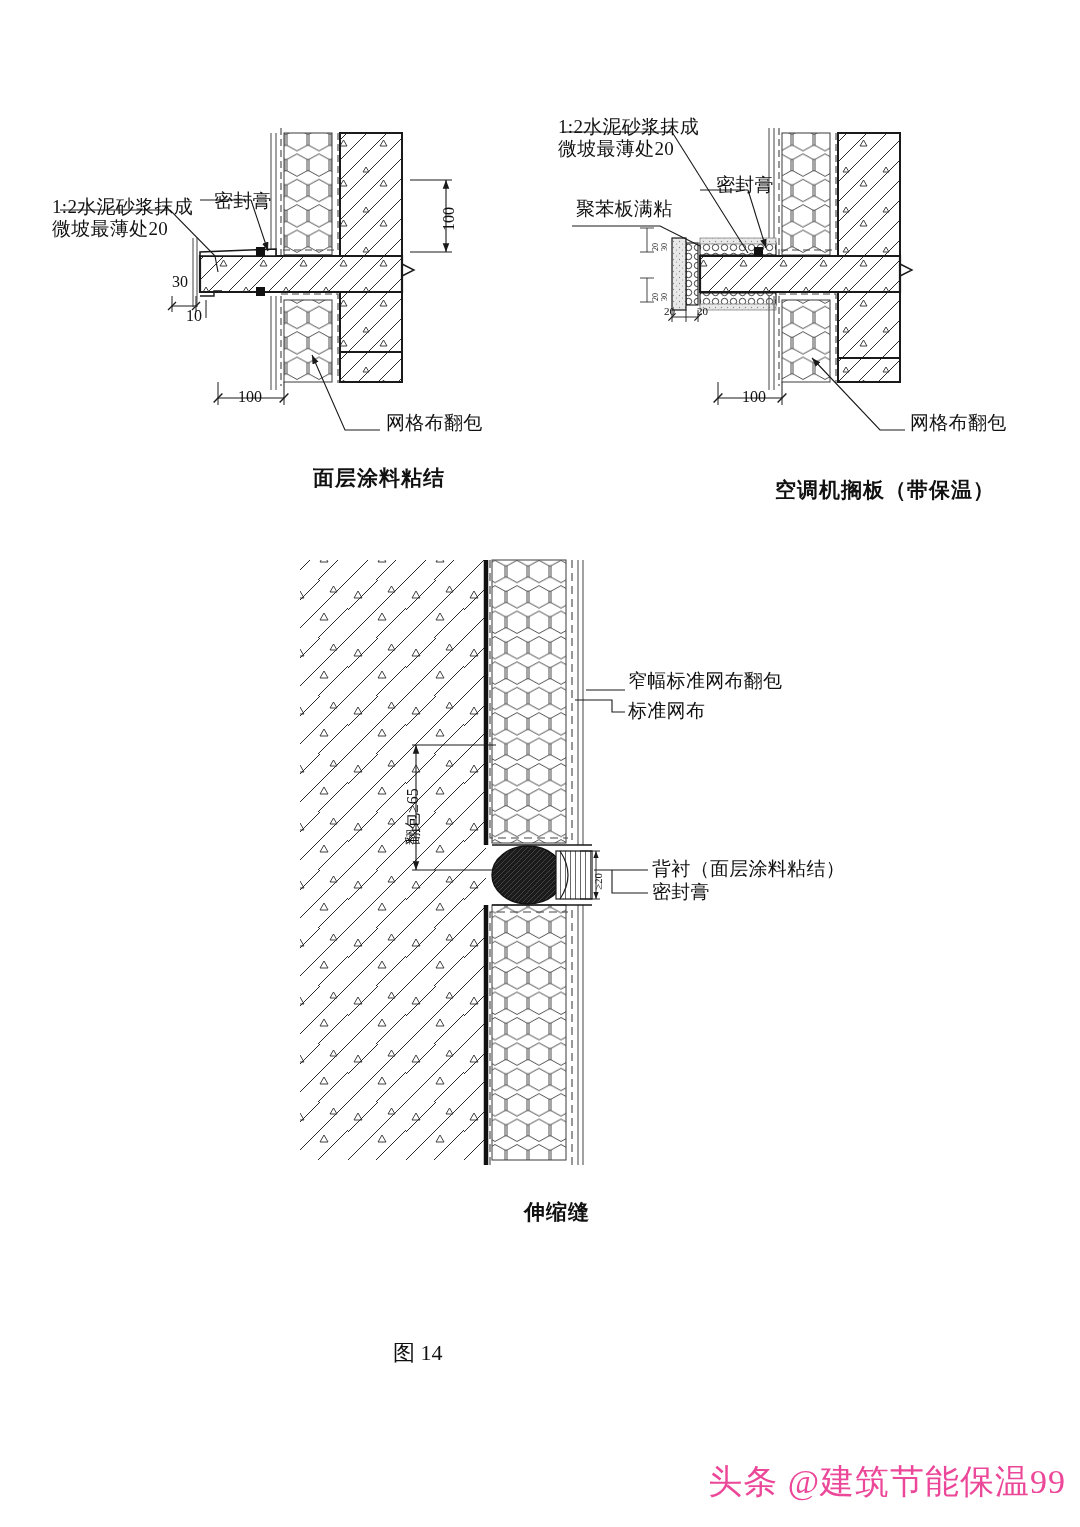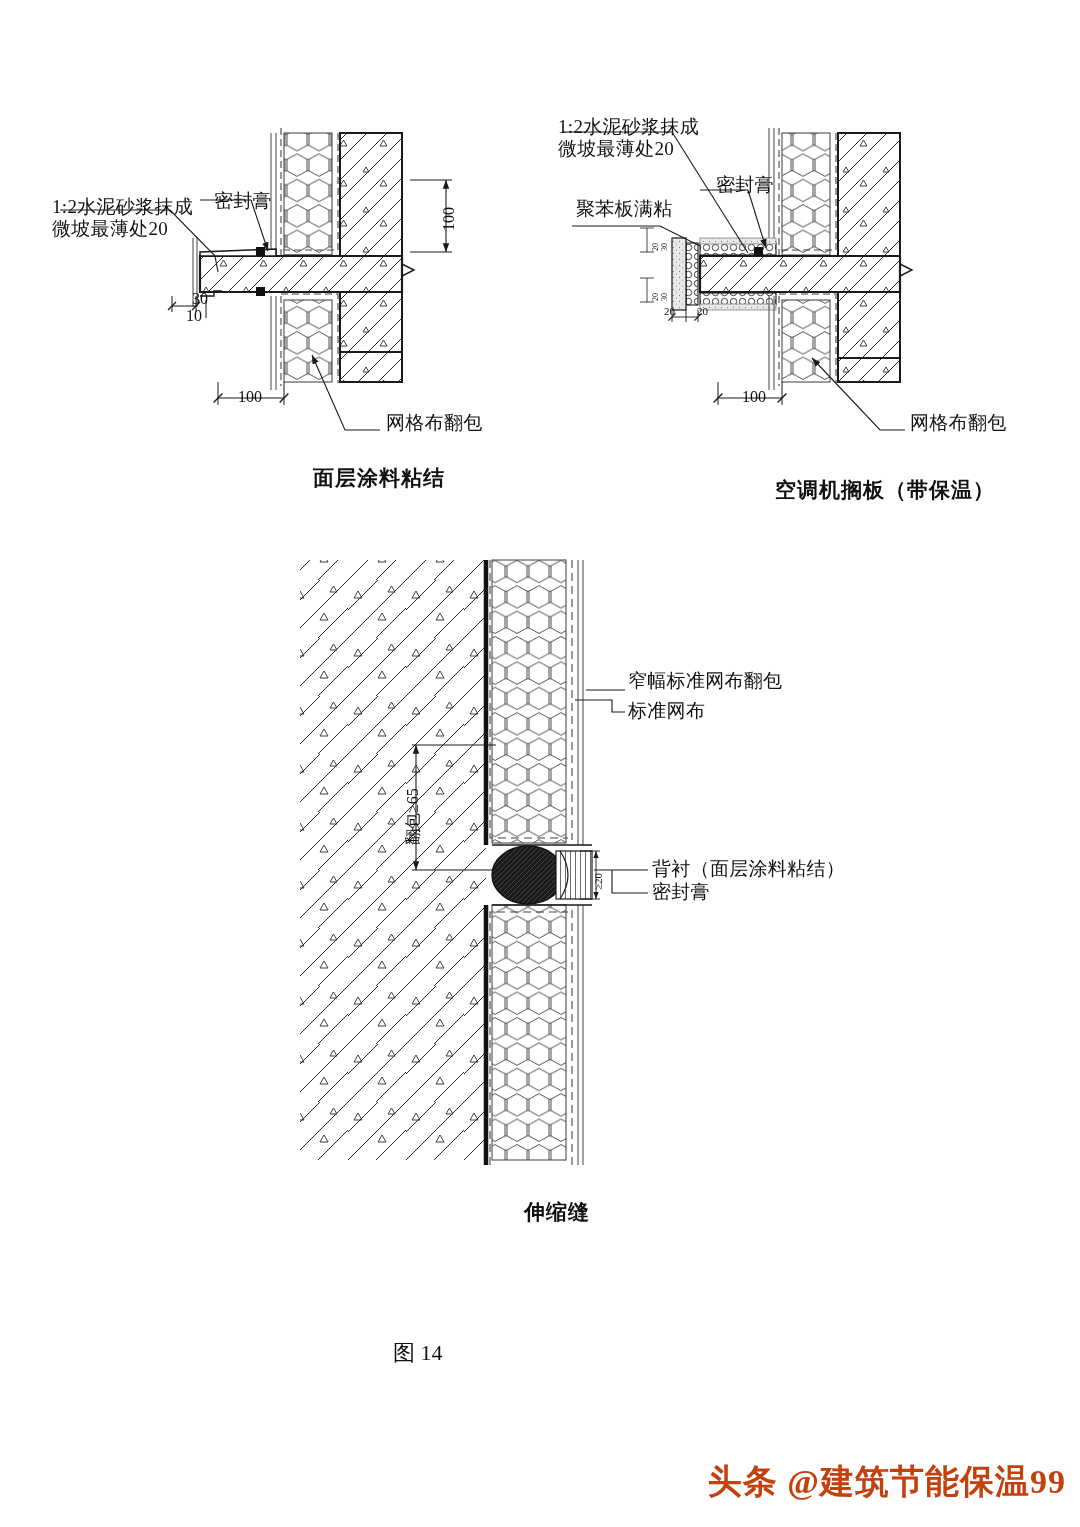--- a/index.html
+++ b/index.html
@@ -11,22 +11,22 @@
 
   .lbl{position:absolute;white-space:pre;line-height:1.18;}
   .cn{font-family:"Liberation Serif","DejaVu Serif",serif;}
   .t-note{font-size:19px;letter-spacing:.3px;}
   .t-dim{font-size:16px;font-family:"Liberation Serif",serif;}
   .t-dim-sm{font-size:11px;}
   .t-dim-xs{font-size:8px;}
   .t-title{font-size:21px;font-weight:bold;letter-spacing:1px;}
   .t-fig{font-size:22px;font-family:Liberation Serif, serif;}
   .rot90{transform-origin:0 0;transform:rotate(-90deg);}
-  .wm{position:absolute;right:14px;bottom:22px;font-size:34px;font-weight:bold;
-      color:#c2410c;letter-spacing:1px;white-space:nowrap;}
+  .wm{position:absolute;right:14px;bottom:22px;font-size:34px;font-weight:normal;
+      color:#ec4899;letter-spacing:1px;white-space:nowrap;}
   .wm-ghost{position:absolute;right:36px;bottom:52px;font-size:30px;font-weight:bold;
       color:#e4e4e4;letter-spacing:3px;white-space:nowrap;}
 </style>
 </head>
 <body>
 
 <div class="page">
 
 <svg class="stage" viewBox="0 0 1080 1527">
   <defs>
@@ -227,21 +227,21 @@
   </g>
 </svg>
 
 <div class="lbl cn t-note" style="left:52px;top:196px;">1:2水泥砂浆抹成
 微坡最薄处20</div>
 <div class="lbl cn t-note" style="left:214px;top:190px;">密封膏</div>
 <div class="lbl cn t-note" style="left:386px;top:412px;">网格布翻包</div>
 
 <div class="lbl t-dim rot90" style="left:440px;top:231px;">100</div>
 <div class="lbl t-dim" style="left:238px;top:388px;">100</div>
-<div class="lbl t-dim" style="left:172px;top:290px;margin-left:20px;">30</div>
+<div class="lbl t-dim" style="left:172px;top:273px;">30</div>
 <div class="lbl t-dim" style="left:186px;top:307px;">10</div>
 
 <div class="lbl cn t-note" style="left:558px;top:116px;">1:2水泥砂浆抹成
 微坡最薄处20</div>
 <div class="lbl cn t-note" style="left:576px;top:198px;">聚苯板满粘</div>
 <div class="lbl cn t-note" style="left:716px;top:174px;">密封膏</div>
 <div class="lbl cn t-note" style="left:910px;top:412px;">网格布翻包</div>
 
 <div class="lbl t-dim" style="left:742px;top:388px;">100</div>
 <div class="lbl t-dim-sm" style="left:664px;top:305px;">20</div>

